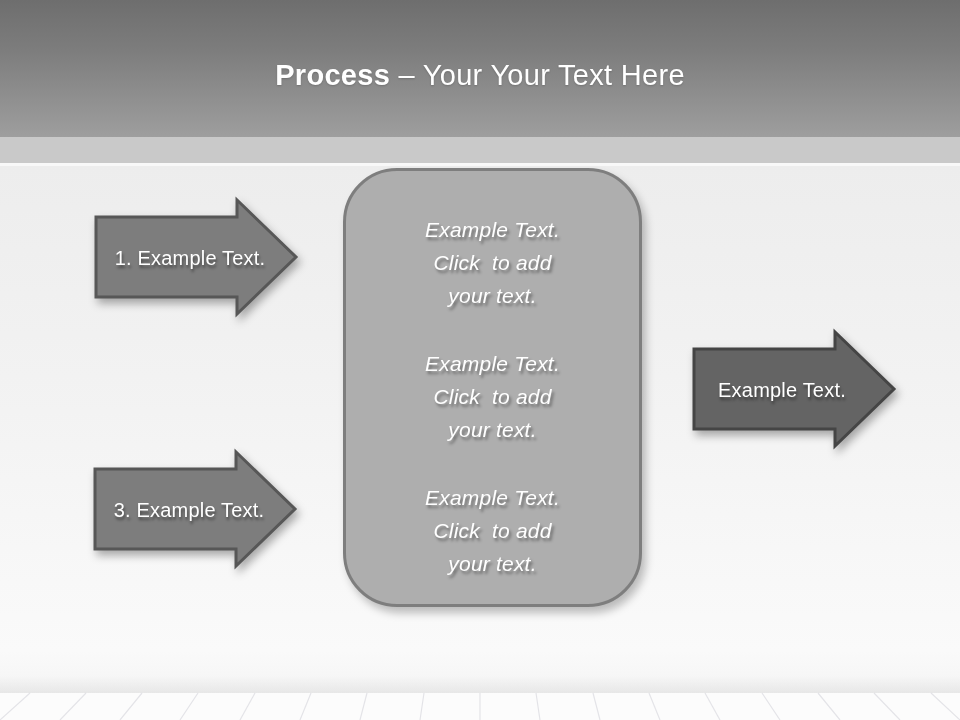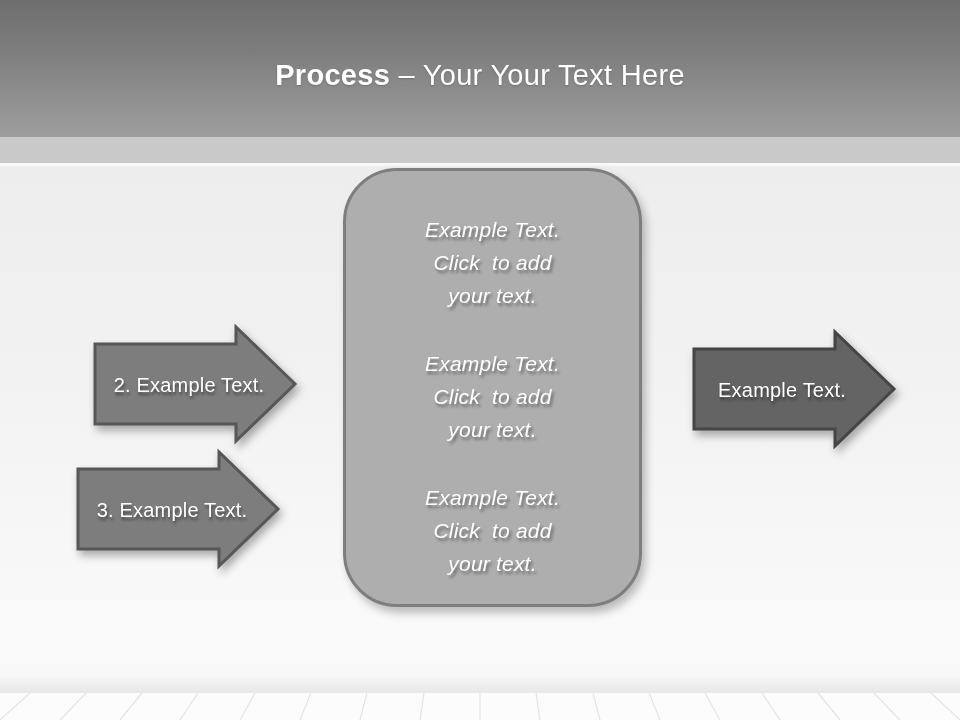--- a/index.html
+++ b/index.html
@@ -56,21 +56,21 @@
   .arrow-shadow { filter: drop-shadow(3px 5px 4px rgba(0,0,0,0.32)); }
   .arrow-label {
     position: absolute; inset: 0;
     display: flex; align-items: center; justify-content: center;
     padding-right: 12px; padding-top: 2px;
     color: #fff; font-size: 20px; letter-spacing: 0.2px;
     text-shadow: 1px 3px 3px rgba(0,0,0,0.45);
   }
   .arrow-1 { left: 94px; top: 198px; }
   .arrow-2 { left: 93px; top: 325px; }
-  .arrow-3 { left: 76px; top: 450px; padding-left: 16px; }
+  .arrow-3 { left: 93px; top: 450px; padding-left: 16px; }
   .arrow-right { left: 692px; top: 330px; }
   .arrow-right .arrow-label { padding-right: 24px; }
 
   
   .panel {
     position: absolute; left: 343px; top: 168px; width: 299px; height: 439px;
     background: #aeaeae;
     border: 3px solid #7e7e7e;
     border-radius: 54px;
     box-shadow: 4px 6px 9px rgba(0,0,0,0.25);
@@ -117,27 +117,27 @@
       <line x1="874" y1="693" x2="900" y2="720"></line>
       <line x1="931" y1="693" x2="960" y2="720"></line>
       <line x1="987" y1="693" x2="1020" y2="720"></line>
     </g>
   </svg>
 
   <div class="header"></div>
   <div class="header-band"></div>
   <h1 class="title"><span class="t-bold">Process</span><span class="t-rest"> – Your Your Text Here</span></h1>
 
-
-  <div class="arrow arrow-2">
+  <div class="arrow arrow-1">
     <svg class="arrow-shadow" width="204" height="118" viewBox="0 0 204 118">
       <polygon points="2,19 143,19 143,2 202,59 143,116 143,99 2,99" fill="#7d7d7d" stroke="#575757" stroke-width="3"></polygon>
     </svg>
-    <span class="arrow-label">2. Example Text.</span>
+    <span class="arrow-label">1. Example Text.</span>
   </div>
+
 
   <div class="arrow arrow-3">
     <svg class="arrow-shadow" width="204" height="118" viewBox="0 0 204 118">
       <polygon points="2,19 143,19 143,2 202,59 143,116 143,99 2,99" fill="#7d7d7d" stroke="#575757" stroke-width="3"></polygon>
     </svg>
     <span class="arrow-label">3. Example Text.</span>
   </div>
 
   <div class="panel">
     <p class="panel-block">Example Text.

